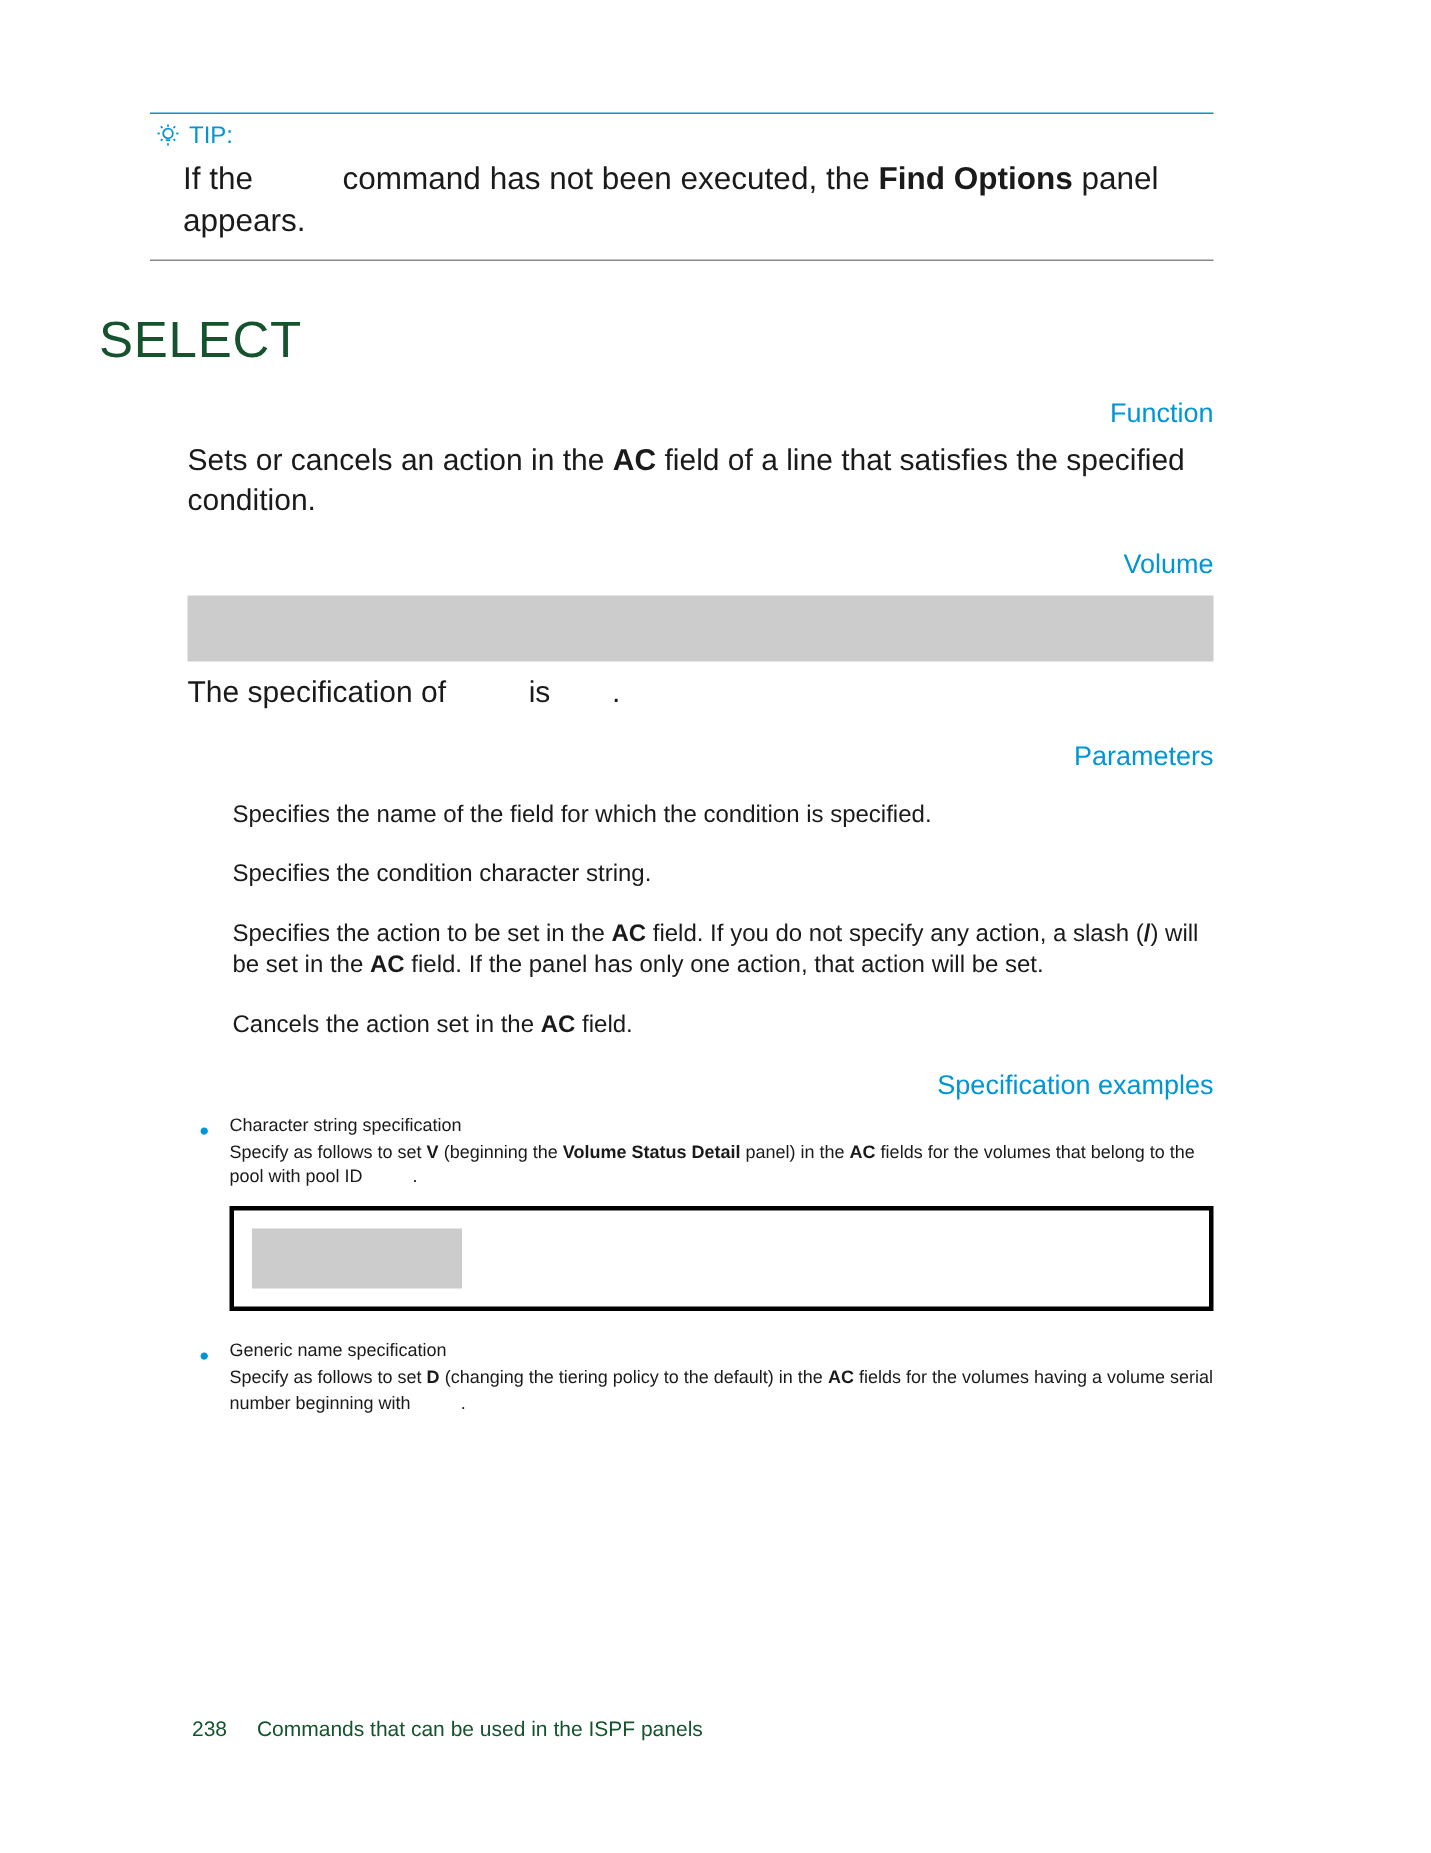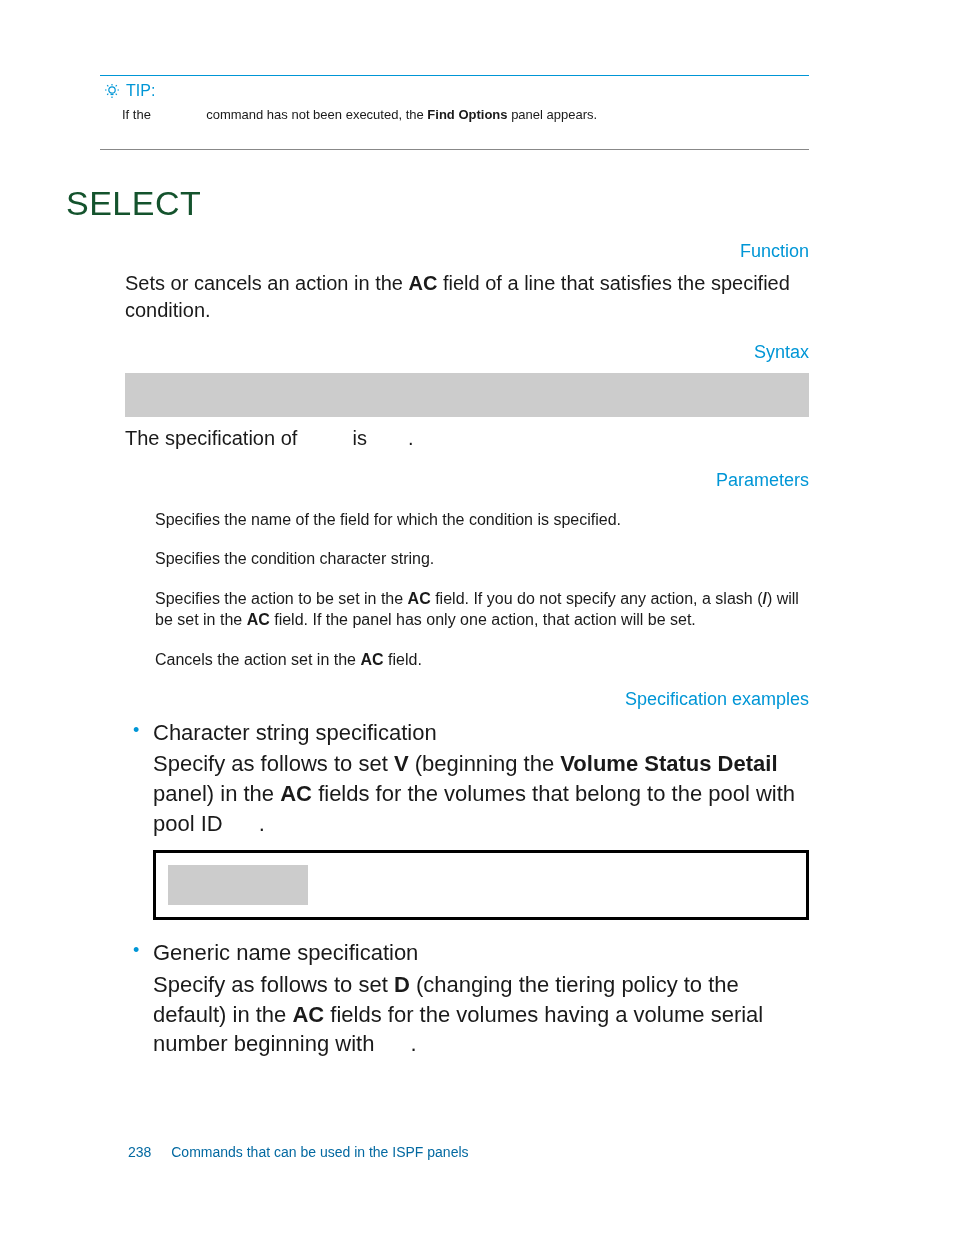--- a/index.html
+++ b/index.html
@@ -18,34 +18,34 @@
     padding: 75px 145px 0 55px;
   }
   .tip-block {
     margin-left: 45px;
     border-top: 1px solid #0096d6;
     border-bottom: 1px solid #888;
     padding: 6px 0 10px 0;
   }
   .tip-header {
     display: flex;
-    align-items: center;
+    align-items: flex-start;
     gap: 6px;
     color: #0096d6;
     font-size: 16px;
     margin-left: 4px;
   }
   .tip-icon {
     display: inline-block;
     width: 16px;
     height: 16px;
   }
   .tip-text {
-    margin: 6px 0 15px 22px;
-    font-size: 13px;
+    margin: 6px 0 0 22px;
+    font-size: 21px;
     line-height: 1.35;
   }
   .tip-text .gap { display: inline-block; width: 48px; }
   .h1 {
     color: #14532d;
     font-size: 34px;
     font-weight: 400;
     margin: 34px 0 12px 11px;
     letter-spacing: 0.5px;
   }
@@ -73,21 +73,21 @@
   }
   ul.bullets {
     list-style: none;
     padding: 0;
     margin: 6px 0 0 70px;
   }
   ul.bullets > li {
     position: relative;
     padding-left: 28px;
     margin-bottom: 14px;
-    font-size: 22px;
+    font-size: 12px;
     line-height: 1.35;
   }
   ul.bullets > li::before {
     content: "•";
     position: absolute;
     left: 8px;
     top: 0;
     color: #0096d6;
     font-size: 18px;
   }
@@ -104,21 +104,21 @@
     height: 40px;
     width: 140px;
   }
   .gap-sm { display: inline-block; width: 30px; }
   .gap-md { display: inline-block; width: 44px; }
   .footer {
     position: absolute;
     left: 128px;
     bottom: 75px;
     font-size: 14px;
-    color: #0369a1;
+    color: #14532d;
   }
   .footer .pn { margin-right: 16px; }
 </style>
 </head>
 <body>
 
 <div class="page">
 
   <div class="tip-block">
     <div class="tip-header">
@@ -149,21 +149,21 @@
 
   <div class="h1">SELECT</div>
 
   <div class="h2">Function</div>
   <div class="body-text">
     <span>Sets or cancels an action in the</span>
     <b>AC</b>
     <span>field of a line that satisfies the specified condition.</span>
   </div>
 
-  <div class="h2">Syntax</div>
+  <div class="h2">Volume</div>
   <div class="code-box"></div>
   <div class="body-text">
     <span>The specification of</span>
     <span class="gap-md"></span>
     <span>is</span>
     <span class="gap-sm"></span>
     <span>.</span>
   </div>
 
   <div class="h2">Parameters</div>

